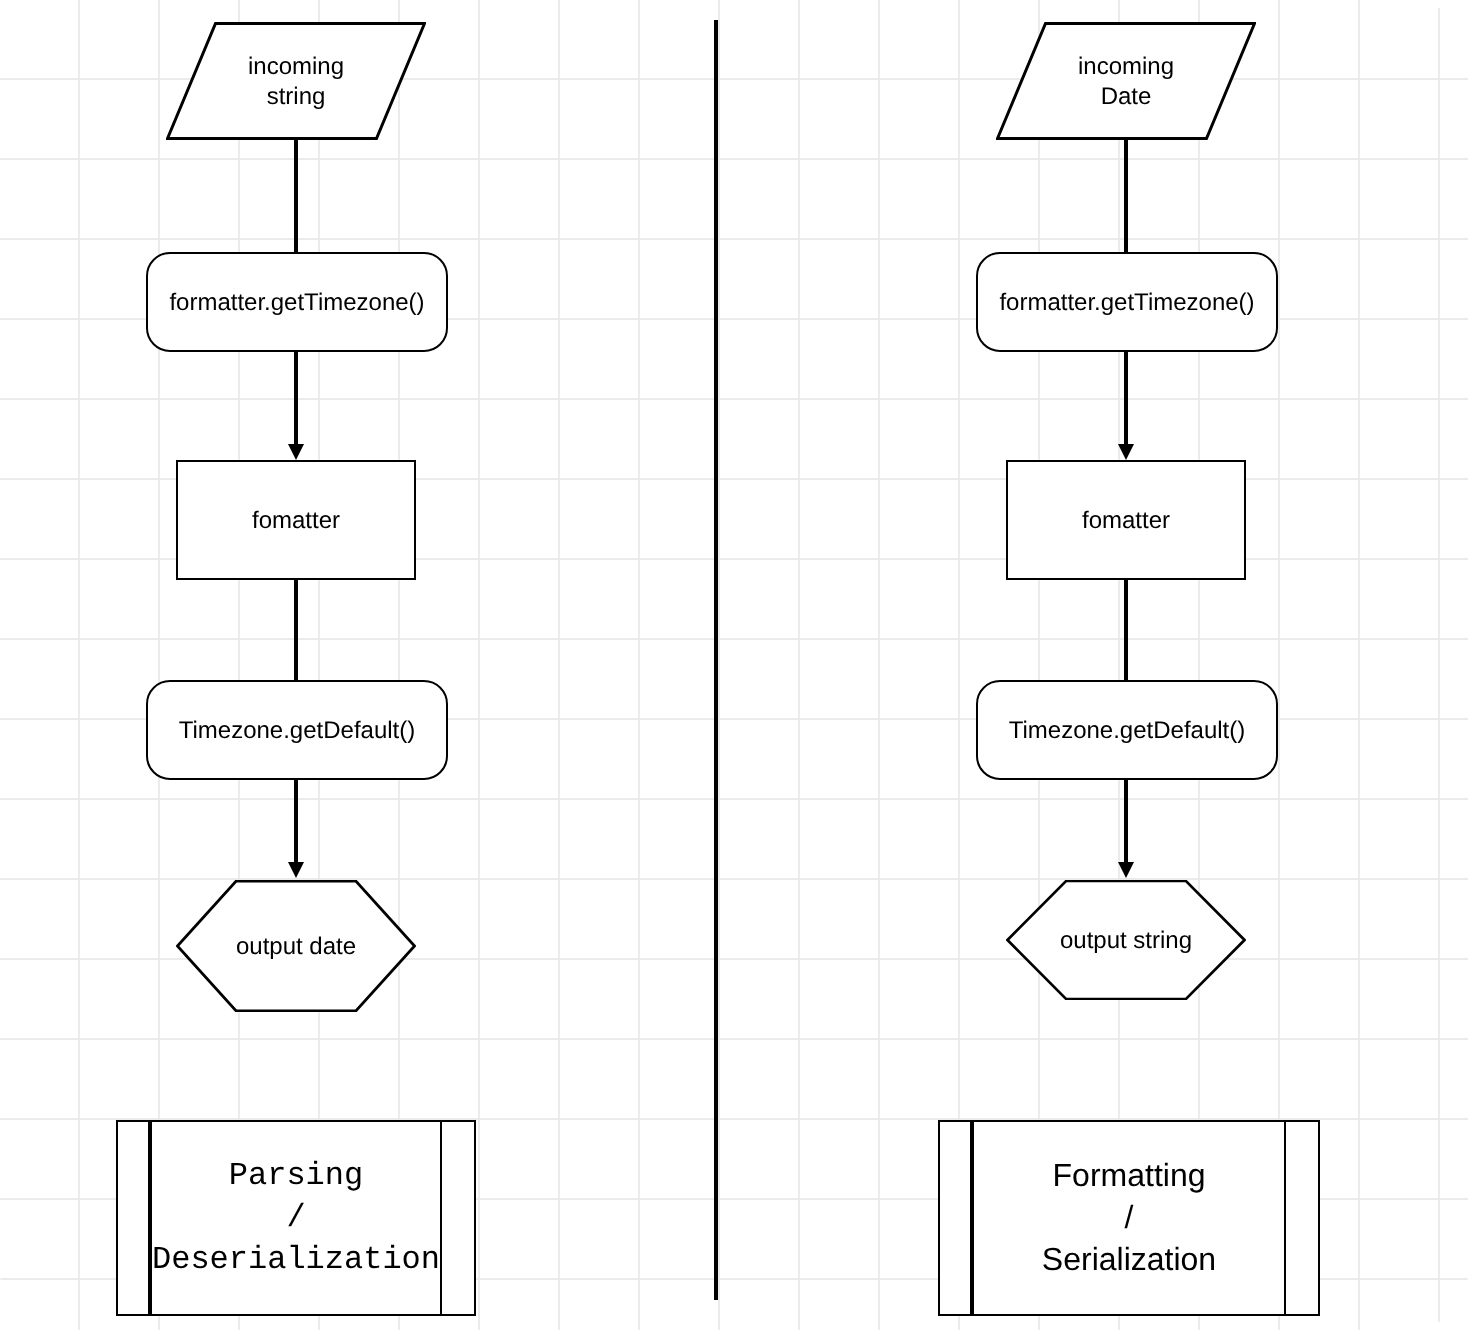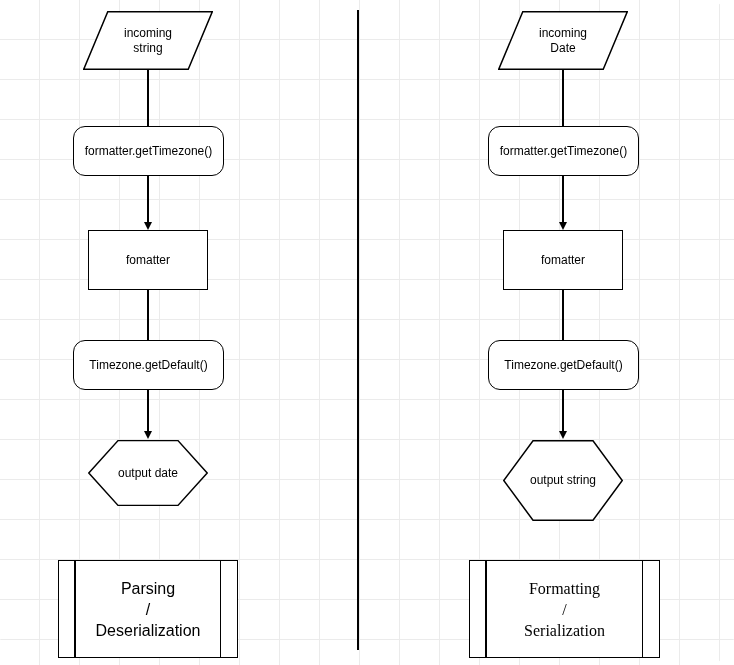--- a/index.html
+++ b/index.html
@@ -128,21 +128,21 @@
     <div class="connector" style="left:147px; top:390px; height:42px;"></div>
     <div class="arrowhead" style="left:143.5px; top:431px;"></div>
 
     <div class="node" style="left:88px; top:440px; width:120px; height:66px;">
       <svg viewBox="0 0 120 79" preserveAspectRatio="none">
         <polygon points="30,0.75 90,0.75 119.25,39.5 90,78.25 30,78.25 0.75,39.5" fill="#ffffff" stroke="#000000" stroke-width="1.5"></polygon>
       </svg>
       <div class="label">output date</div>
     </div>
 
-    <div class="node predefined" style="left:58px; top:560px; width:180px; height:98px;">
+    <div class="node predefined" style="left:58px; top:560px; width:180px; height:98px;font-family:Liberation Mono, monospace;">
       <div class="inner-left"></div>
       <div class="inner-right"></div>
       <div class="label">Parsing
 /
 Deserialization</div>
     </div>
 
   </div>
 
   <div>
@@ -170,28 +170,28 @@
 
     <div class="connector" style="left:562px; top:290px; height:51px;"></div>
 
     <div class="node box rounded" style="left:488px; top:340px; width:151px; height:50px;">
       <div class="label">Timezone.getDefault()</div>
     </div>
 
     <div class="connector" style="left:562px; top:390px; height:42px;"></div>
     <div class="arrowhead" style="left:558.5px; top:431px;"></div>
 
-    <div class="node" style="left:503px; top:440px; width:120px; height:81px;">
+    <div class="node" style="left:503px; top:440px; width:120px; height:60px;">
       <svg viewBox="0 0 120 79" preserveAspectRatio="none">
         <polygon points="30,0.75 90,0.75 119.25,39.5 90,78.25 30,78.25 0.75,39.5" fill="#ffffff" stroke="#000000" stroke-width="1.5"></polygon>
       </svg>
       <div class="label">output string</div>
     </div>
 
-    <div class="node predefined" style="left:469px; top:560px; width:191px; height:98px;font-family:Liberation Serif, serif;">
+    <div class="node predefined" style="left:469px; top:560px; width:191px; height:98px;">
       <div class="inner-left"></div>
       <div class="inner-right"></div>
       <div class="label">Formatting
 /
 Serialization</div>
     </div>
 
   </div>
 
 </div>

